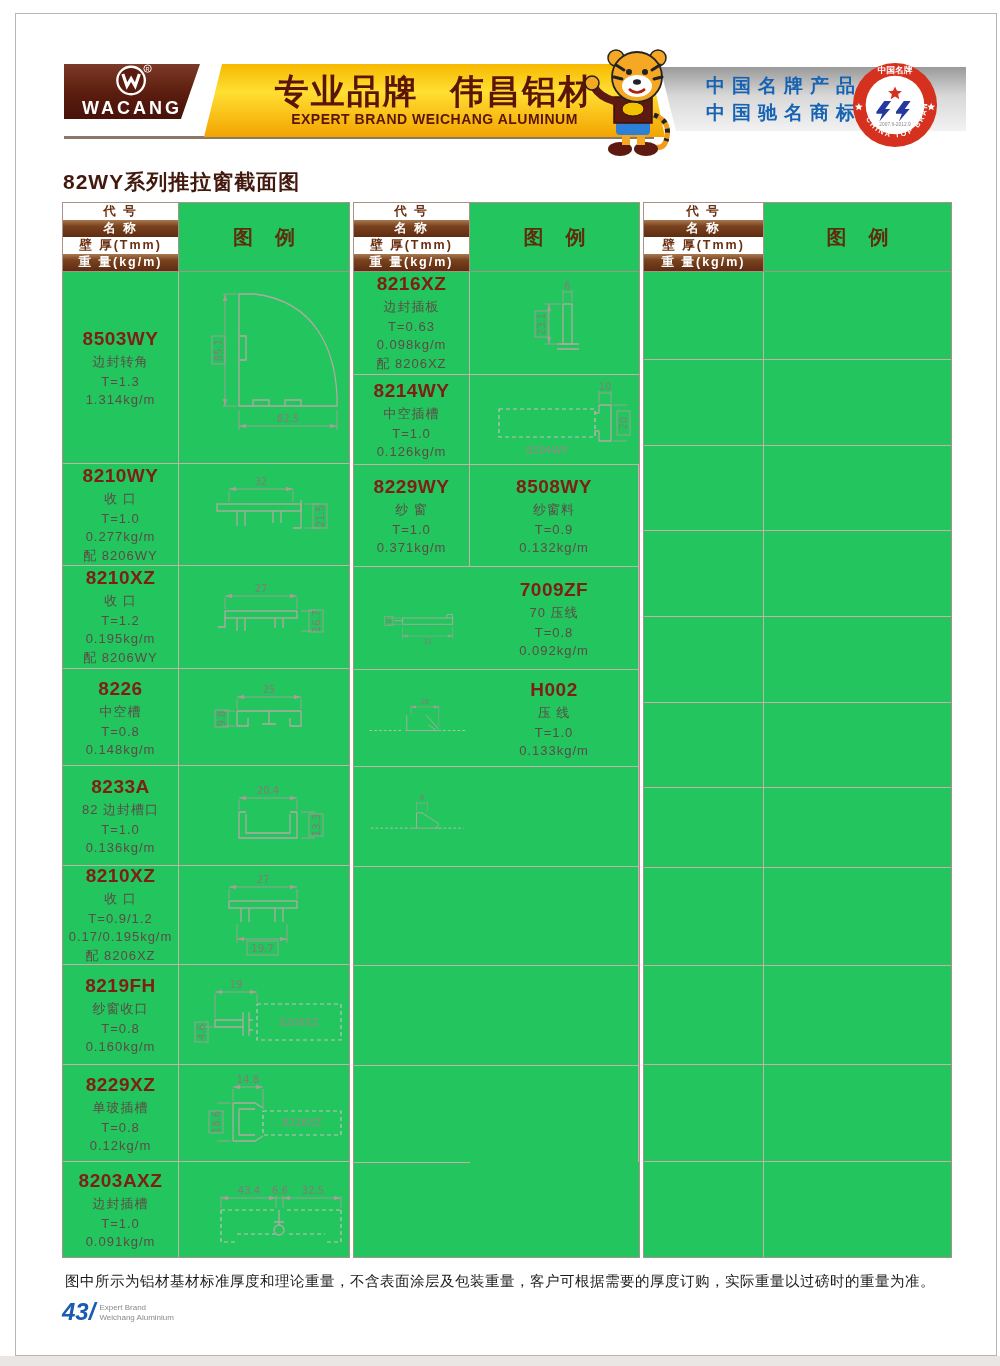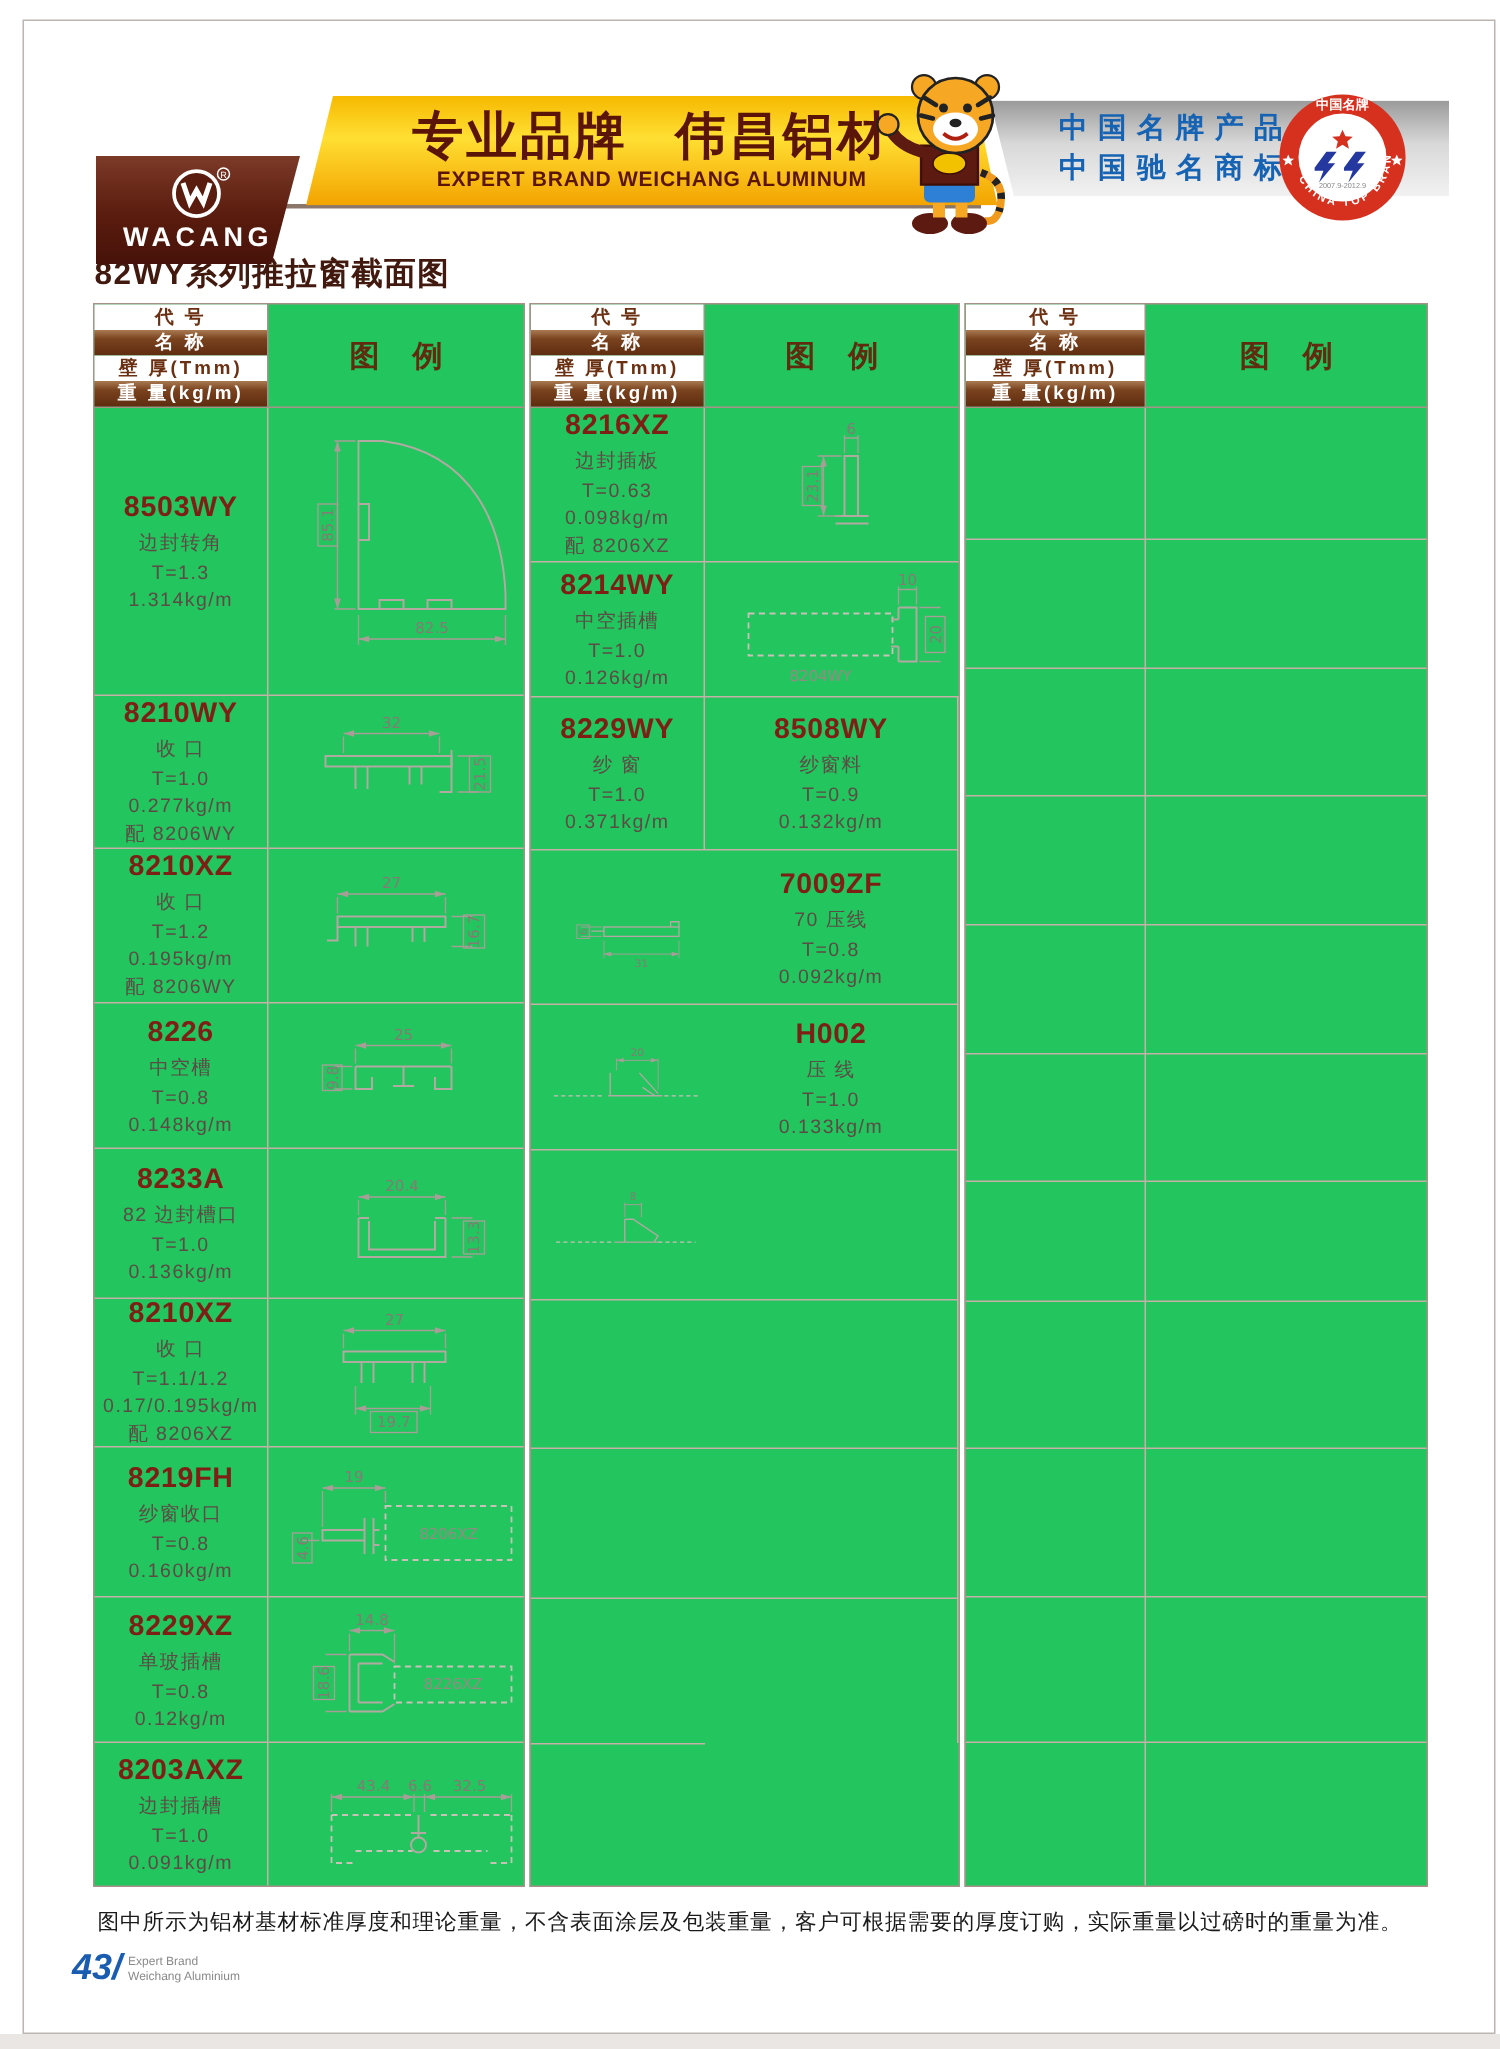--- a/index.html
+++ b/index.html
@@ -3,24 +3,24 @@
 <meta charset="utf-8">
 <style>
   html,body{margin:0;padding:0;}
   body{width:1000px;height:1366px;position:relative;background:#fff;
        font-family:"Liberation Sans","DejaVu Sans",sans-serif;overflow:hidden;}
   .frame{position:absolute;left:15px;top:13px;width:980px;height:1341px;
          border:1px solid #b9b6b3;}
   .bottom-strip{position:absolute;left:0;top:1356px;width:1000px;height:10px;background:#e9e6e3;}
 
   
-  .logo-block{position:absolute;left:64px;top:64px;width:136px;height:72px;z-index:2;
+  .logo-block{position:absolute;left:64px;top:64px;width:136px;height:55px;z-index:2;
       background:linear-gradient(180deg,#7c3a28 0%,#5a1c0e 55%,#47120a 100%);
       clip-path:polygon(0 0,100% 0,86% 100%,0 100%);
-      display:flex;flex-direction:column;align-items:center;justify-content:center;margin-top:40px;}
+      display:flex;flex-direction:column;align-items:center;justify-content:center;}
   .logo-word{color:#fff;font-weight:bold;font-size:18px;letter-spacing:3px;margin-top:1px;}
   .banner{position:absolute;left:204px;top:64px;width:461px;height:73px;z-index:1;
       background:linear-gradient(180deg,#f6b900 0%,#ffdf33 38%,#f3a300 100%);
       clip-path:polygon(18px 0,calc(100% - 15px) 0,100% 100%,0 100%);
       display:flex;flex-direction:column;align-items:center;justify-content:center;}
   .banner-title{font-size:34px;font-weight:bold;color:#5a1508;letter-spacing:2px;word-spacing:20px;line-height:1.05;text-align:right;}
   .banner-sub{font-size:14px;font-weight:bold;color:#5a1508;letter-spacing:0.5px;margin-top:1px;}
   .banner-underline{position:absolute;left:64px;top:136px;width:590px;height:3px;background:#4d2c1a;opacity:.65;z-index:0;}
   .graybar{position:absolute;left:660px;top:67px;width:306px;height:64px;z-index:1;
       background:linear-gradient(180deg,#9a9a9a 0%,#d8d8d8 45%,#f2f2f2 100%);
@@ -61,21 +61,21 @@
   svg .pf{stroke:#b3a9a2;fill:none;stroke-width:1.3;}
   svg .pfd{stroke:#c9c0b8;fill:none;stroke-width:1.2;stroke-dasharray:4 3;}
   svg .dim{stroke:#a89e97;stroke-width:0.9;fill:none;}
   svg .ah{fill:#a89e97;stroke:none;}
   svg .dt{fill:#857b74;font-size:10px;font-family:"DejaVu Sans",sans-serif;}
   svg .ref{fill:#958b84;font-size:10px;font-family:"DejaVu Sans",sans-serif;}
 
   
   .footnote{position:absolute;left:62px;top:1272px;width:876px;text-align:center;
       font-size:14.5px;color:#1a1a1a;letter-spacing:.5px;}
-  .pagenum{position:absolute;left:48px;top:1300px;display:flex;align-items:flex-start;}
+  .pagenum{position:absolute;left:62px;top:1300px;display:flex;align-items:flex-start;}
   .pn-num{font-size:24px;font-weight:bold;color:#1a5cb0;font-style:italic;line-height:1;}
   .pn-sub{margin-left:4px;margin-top:3px;display:flex;flex-direction:column;}
   .pn-sub span{font-size:8px;color:#8a8a8a;line-height:1.25;}
 </style>
 </head>
 <body>
 
 <div class="frame"></div>
 <div class="bottom-strip"></div>
 <div class="banner-underline"></div>
@@ -273,21 +273,21 @@
         <line class="dim" x1="122" y1="38" x2="136" y2="38"></line>
           <line class="dim" x1="122" y1="64" x2="136" y2="64"></line>
         <rect class="dim" x="130" y="40" width="14" height="22"></rect>
         <text class="dt" transform="rotate(-90 137 51)" x="137" y="54.5" text-anchor="middle">13.3</text>
       </svg>
     </div>
 
     <div class="lc">
       <div class="code">8210XZ</div>
       <div class="pname">收 口</div>
-      <div class="tw">T=1.1/1.2</div>
+      <div class="tw">T=0.9/1.2</div>
       <div class="tw">0.17/0.195kg/m</div>
       <div class="match">配 8206XZ</div>
     </div>
     <div class="dc">
       <svg width="170" height="88" viewBox="0 0 170 88">
         <rect class="pf" x="50" y="30" width="68" height="7"></rect>
         <path class="pf" d="M62,37 v14 m8,-14 v14 m26,-14 v14 m8,-14 v14"></path>
         <line class="dim" x1="50" y1="18" x2="50" y2="28"></line>
           <line class="dim" x1="118" y1="18" x2="118" y2="28"></line>
         <line class="dim" x1="50" y1="16" x2="118" y2="16"></line>

